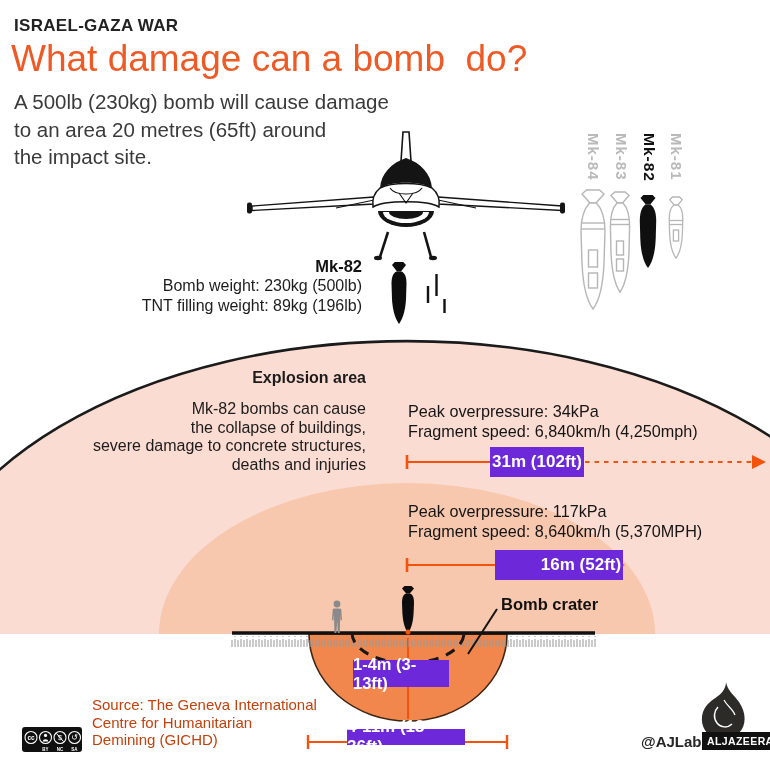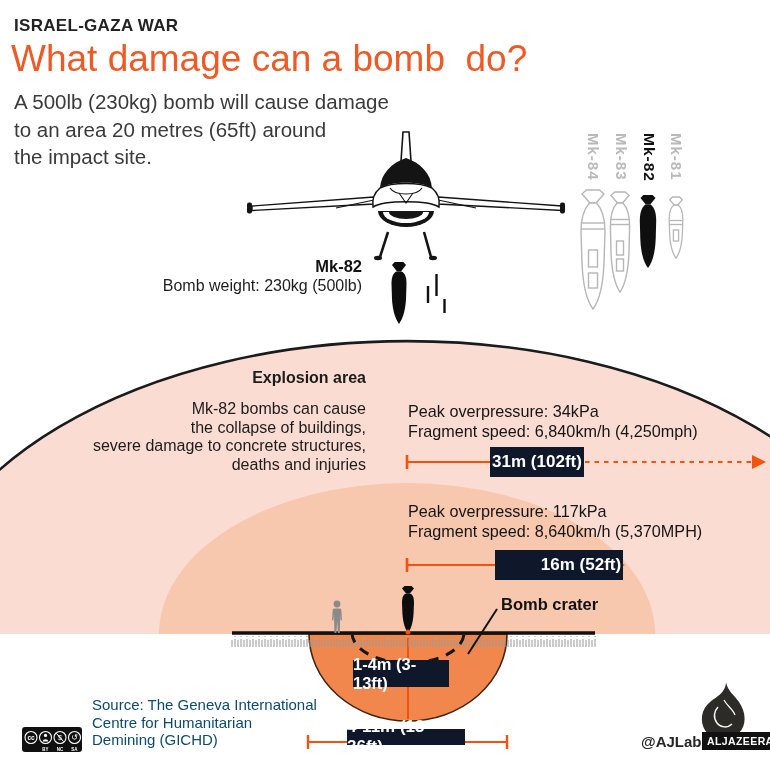--- a/index.html
+++ b/index.html
@@ -13,23 +13,23 @@
   .kicker{font-size:17px;font-weight:800;color:#222;letter-spacing:.3px;}
   .title{font-size:37px;font-weight:500;color:#ee5a26;}
   .subtitle{font-size:20.5px;line-height:27.5px;color:#3a3a3a;font-weight:500;}
   .bomb-label{writing-mode:vertical-rl;font-size:15px;font-weight:600;color:#b9b9b9;letter-spacing:1px;}
   .bomb-label.hot{color:#111;font-weight:800;font-size:15.5px;}
   .mkblock{width:244px;text-align:right;color:#1d1d1d;font-size:16px;line-height:20px;}
   .mkblock .h{font-weight:800;font-size:16.5px;color:#121212;}
   .expblock{width:340px;text-align:right;color:#1c1c1c;font-size:16px;line-height:18.8px;}
   .expblock .h{font-weight:800;margin-bottom:12px;}
   .zonetext{font-size:16.2px;line-height:19.8px;color:#151515;}
-  .obox{background:#0f172a;color:#fff;font-weight:700;display:flex;align-items:center;justify-content:center;z-index:3;}
+  .obox{background:#6d28d9;color:#fff;font-weight:700;display:flex;align-items:center;justify-content:center;z-index:3;}
   .craterlabel{font-size:16.5px;color:#111;font-weight:700;}
-  .source{font-size:15px;line-height:17.5px;color:#0c4a6e;}
+  .source{font-size:15px;line-height:17.5px;color:#c2410c;}
   .credit{font-size:15px;font-weight:800;color:#262626;}
   .brandbox{background:#111;color:#fff;font-size:10.5px;font-weight:800;letter-spacing:.4px;padding:3px 5px;}
 </style>
 </head>
 <body>
 
 <div id="stage">
 
   <svg id="bgsvg" width="770" height="770" viewBox="0 0 770 770">
     <defs>
@@ -187,20 +187,21 @@
 the impact site.</div>
 
   <div class="abs txt bomb-label" style="left:585px;top:133px;">Mk-84</div>
   <div class="abs txt bomb-label" style="left:613px;top:133px;">Mk-83</div>
   <div class="abs txt bomb-label hot" style="left:640px;top:133px;">Mk-82</div>
   <div class="abs txt bomb-label" style="left:668px;top:133px;">Mk-81</div>
 
   <div class="abs txt mkblock" style="left:118px;top:256px;">
     <div class="h">Mk-82</div>
     <div>Bomb weight: 230kg (500lb)</div>
+    <div>TNT filling weight: 89kg (196lb)</div>
   </div>
 
   <div class="abs txt expblock" style="left:26px;top:369px;">
     <div class="h">Explosion area</div>
     <div class="preline">Mk-82 bombs can cause
 the collapse of buildings,
 severe damage to concrete structures,
 deaths and injuries</div>
   </div>
 

